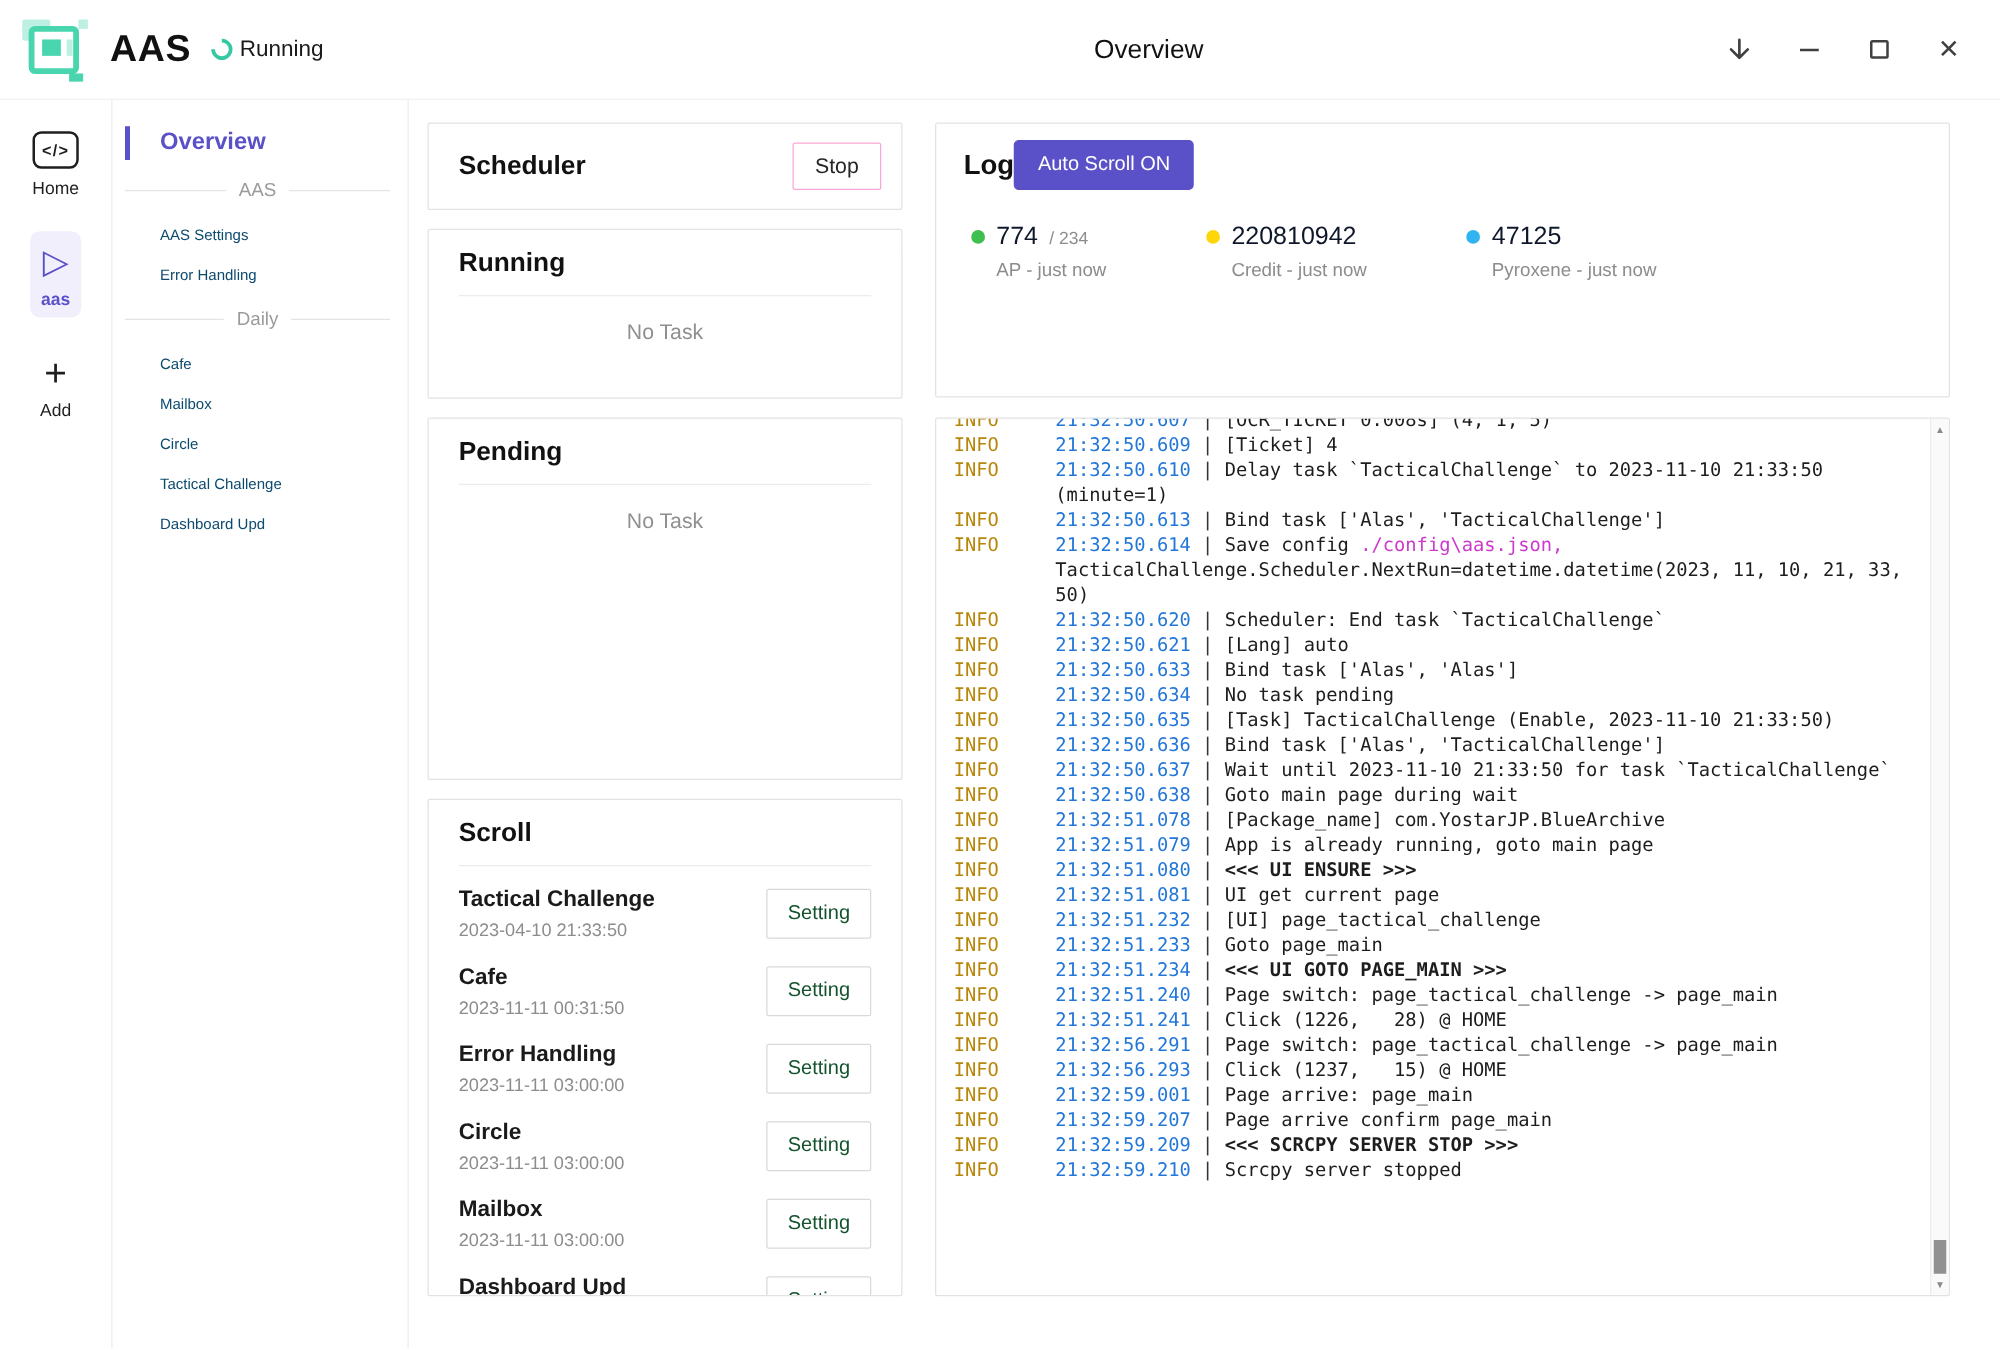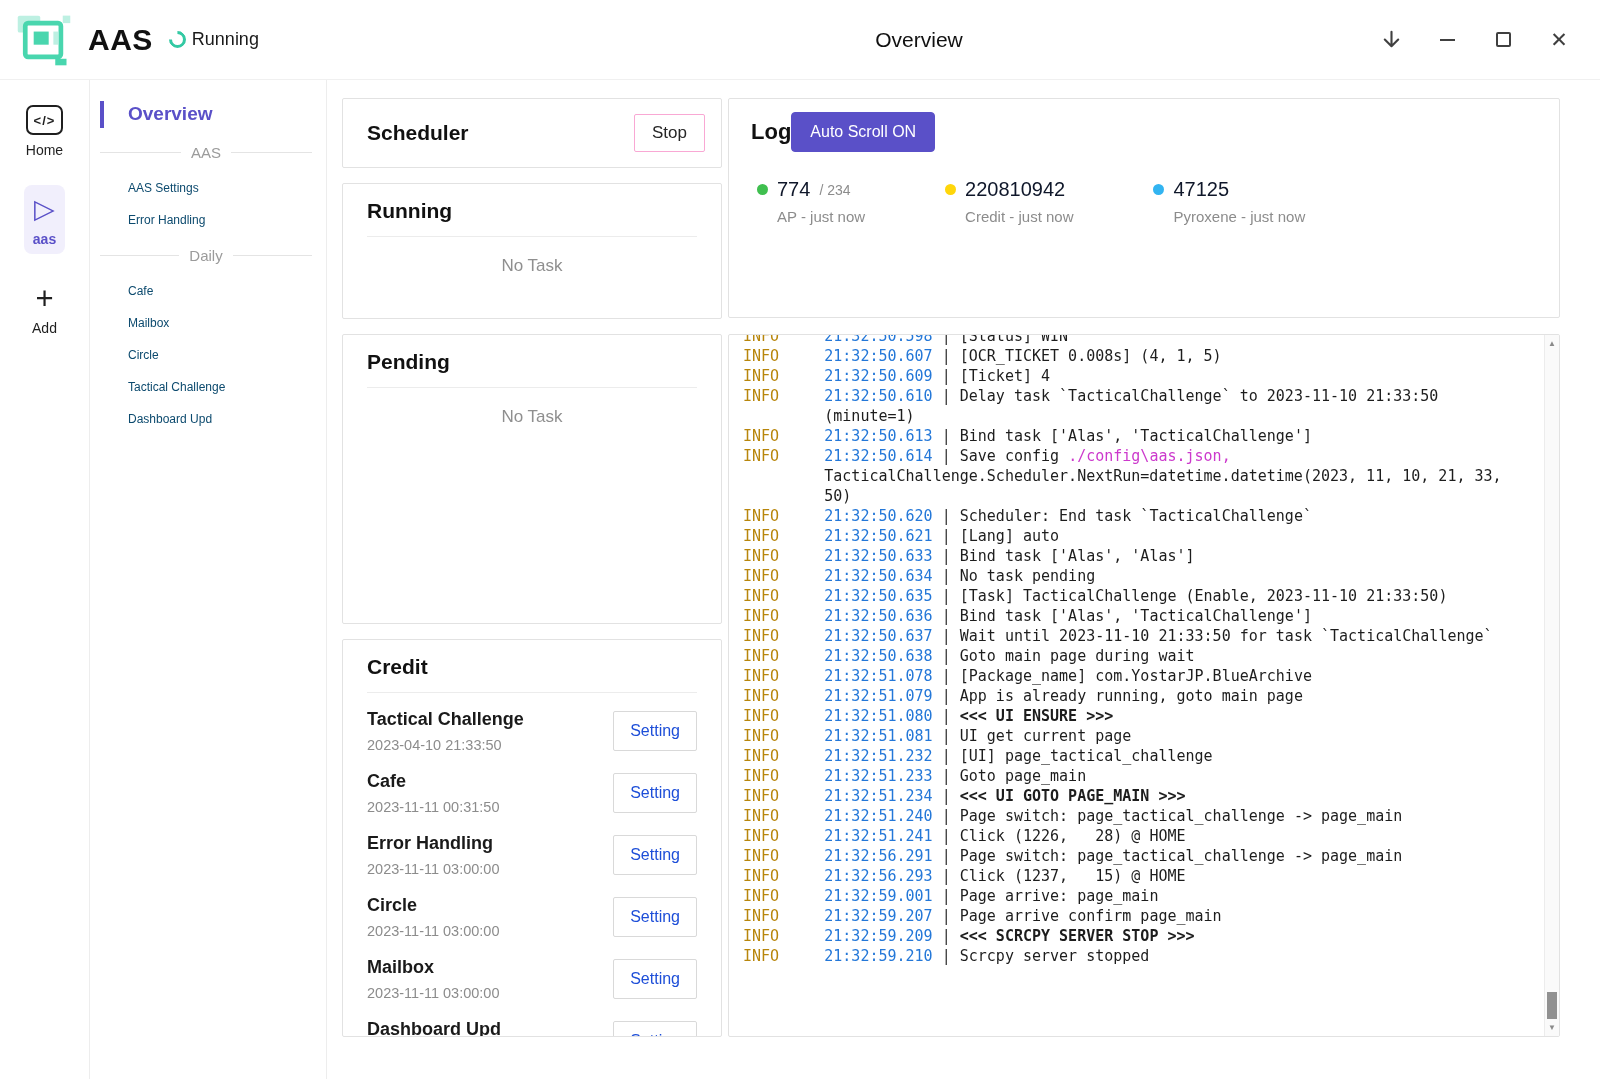--- a/index.html
+++ b/index.html
@@ -33,41 +33,41 @@
   .rail-item.active{color:var(--accent,#5a50c8);background:#f1effc;}
   .rail-item.active .label{font-weight:700;}
 
   .sidebar{width:237px;border-right:1px solid #ededed;padding:16px 14px 0 10px;flex-shrink:0;}
   .nav-item{font-size:12px;color:#0c4a6e;padding:9px 0 9px 28px;cursor:pointer;position:relative;}
   .nav-item.selected{color:var(--accent,#5a50c8);font-weight:700;font-size:19px;padding-top:7px;padding-bottom:8px;}
   .accent-bar{position:absolute;left:0;top:5px;bottom:5px;width:4px;background:var(--accent,#5a50c8);}
   .nav-divider{display:flex;align-items:center;gap:10px;margin:11px 0;color:#9b9b9b;font-size:15px;}
   .nav-line{flex:1;height:1px;background:#e4e4e4;}
 
-  .content{flex:1;display:flex;gap:6px;padding:18px 40px 42px 15px;overflow:hidden;min-width:0;}
+  .content{flex:1;display:flex;gap:26px;padding:18px 40px 42px 15px;overflow:hidden;min-width:0;}
   .col-left{width:380px;display:flex;flex-direction:column;gap:15px;flex-shrink:0;}
   .col-right{flex:1;display:flex;flex-direction:column;gap:16px;min-width:0;}
   .card{border:1px solid #e2e2e2;border-radius:2px;background:#fff;}
 
   .scheduler-card{display:flex;align-items:center;justify-content:space-between;padding:12px 16px 12px 24px;height:70px;flex-shrink:0;}
   .card-title{font-size:21px;font-weight:700;color:#111;}
   .btn{font-family:inherit;background:#fff;border:1px solid #f9a8d4;border-radius:2px;font-size:17px;color:#262626;padding:8px 17px;cursor:pointer;}
   .btn.primary{background:var(--accent,#5a50c8);border-color:var(--accent,#5a50c8);color:#fff;border-radius:4px;font-size:16px;padding:10px 18px;}
 
   .running-card{height:136px;flex-shrink:0;}
   .pending-card{height:290px;flex-shrink:0;}
   .card-head{margin:0 24px;padding:15px 0 13px;font-size:21px;font-weight:700;border-bottom:1px solid #ececec;color:#111;}
   .empty{text-align:center;color:#8f8f8f;font-size:17px;padding:19px 0;}
 
   .waiting-card{flex:1;overflow:hidden;display:flex;flex-direction:column;}
   .task-list{padding:7px 24px;overflow:hidden;}
   .task-row{display:flex;align-items:center;justify-content:space-between;padding:9px 0;}
   .task-name{font-size:18px;font-weight:700;margin-bottom:7px;color:#1a1a1a;}
   .task-date{font-size:14.5px;color:#8c8c8c;}
-  .setting-btn{font-family:inherit;background:#fff;border:1px solid #d9d9d9;border-radius:2px;font-size:16px;color:#1d4ed8;padding:10px 16px;cursor:pointer;}
+  .setting-btn{font-family:inherit;background:#fff;border:1px solid #d9d9d9;border-radius:2px;font-size:16px;color:#14532d;padding:10px 16px;cursor:pointer;}
 
   .log-card{height:220px;flex-shrink:0;padding:13px 18px 0 22px;}
   .log-head{display:flex;align-items:center;}
   .log-title{font-size:22px;font-weight:700;color:#111;}
   .stats{display:flex;gap:80px;margin-top:26px;padding-left:6px;}
   .stat-top{display:flex;align-items:center;gap:9px;}
   .dot{width:11px;height:11px;border-radius:50%;display:inline-block;flex-shrink:0;}
   .stat-value{font-size:20px;font-weight:400;color:#0f172a;}
   .stat-suffix{font-size:14px;color:#8c8c8c;}
   .stat-label{font-size:15px;color:#8c8c8c;margin-top:7px;margin-left:20px;}
@@ -183,21 +183,21 @@
           <div class="card-head">Running</div>
           <div class="empty">No Task</div>
         </section>
 
         <section class="card pending-card">
           <div class="card-head">Pending</div>
           <div class="empty">No Task</div>
         </section>
 
         <section class="card waiting-card">
-          <div class="card-head">Credit</div>
+          <div class="card-head">Scroll</div>
           <div class="task-list">
               <div class="task-row">
                 <div class="task-info">
                   <div class="task-name">Tactical Challenge</div>
                   <div class="task-date">2023-04-10 21:33:50</div>
                 </div>
                 <button class="setting-btn">Setting</button>
               </div>
               <div class="task-row">
                 <div class="task-info">
@@ -265,21 +265,20 @@
                   <span class="dot" style="background: rgb(50, 180, 241);"></span>
                   <span class="stat-value">47125</span>
                 </div>
                 <div class="stat-label">Pyroxene - just now</div>
               </div>
             </div>
         </section>
 
         <section class="card log-panel">
           <div class="log-output">
-              <div class="log-line"><span class="lv">INFO</span>     <span class="ts">21:32:50.598</span><span class="sep"> | </span><span class="msg"><span>[Status] WIN</span></span></div>
               <div class="log-line"><span class="lv">INFO</span>     <span class="ts">21:32:50.607</span><span class="sep"> | </span><span class="msg"><span>[OCR_TICKET 0.008s] (4, 1, 5)</span></span></div>
               <div class="log-line"><span class="lv">INFO</span>     <span class="ts">21:32:50.609</span><span class="sep"> | </span><span class="msg"><span>[Ticket] 4</span></span></div>
               <div class="log-line"><span class="lv">INFO</span>     <span class="ts">21:32:50.610</span><span class="sep"> | </span><span class="msg"><span>Delay task `TacticalChallenge` to 2023-11-10 21:33:50 (minute=1)</span></span></div>
               <div class="log-line"><span class="lv">INFO</span>     <span class="ts">21:32:50.613</span><span class="sep"> | </span><span class="msg"><span>Bind task ['Alas', 'TacticalChallenge']</span></span></div>
               <div class="log-line"><span class="lv">INFO</span>     <span class="ts">21:32:50.614</span><span class="sep"> | </span><span class="msg"><span>Save config </span><span style="color: rgb(204, 57, 204);">./config\aas.json,</span><span> TacticalChallenge.Scheduler.NextRun=datetime.datetime(2023, 11, 10, 21, 33, 50)</span></span></div>
               <div class="log-line"><span class="lv">INFO</span>     <span class="ts">21:32:50.620</span><span class="sep"> | </span><span class="msg"><span>Scheduler: End task `TacticalChallenge`</span></span></div>
               <div class="log-line"><span class="lv">INFO</span>     <span class="ts">21:32:50.621</span><span class="sep"> | </span><span class="msg"><span>[Lang] auto</span></span></div>
               <div class="log-line"><span class="lv">INFO</span>     <span class="ts">21:32:50.633</span><span class="sep"> | </span><span class="msg"><span>Bind task ['Alas', 'Alas']</span></span></div>
               <div class="log-line"><span class="lv">INFO</span>     <span class="ts">21:32:50.634</span><span class="sep"> | </span><span class="msg"><span>No task pending</span></span></div>
               <div class="log-line"><span class="lv">INFO</span>     <span class="ts">21:32:50.635</span><span class="sep"> | </span><span class="msg"><span>[Task] TacticalChallenge (Enable, 2023-11-10 21:33:50)</span></span></div>

